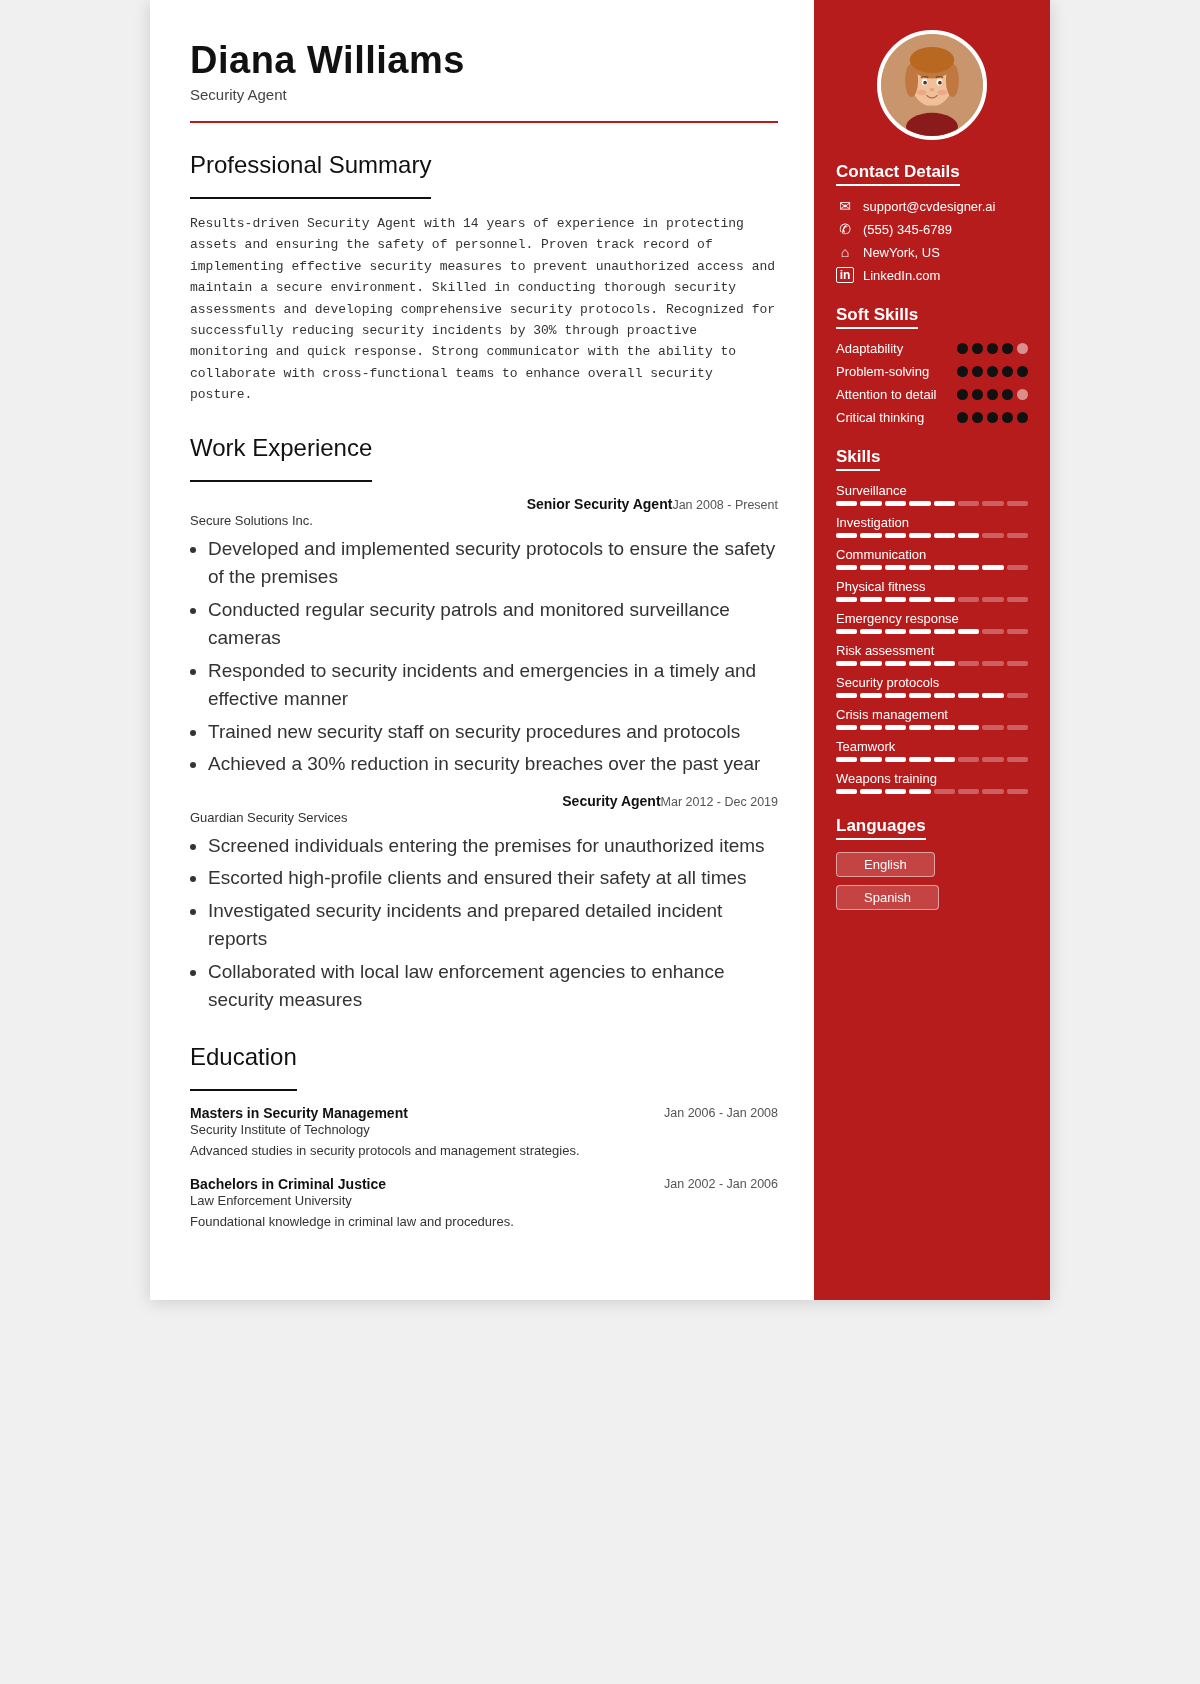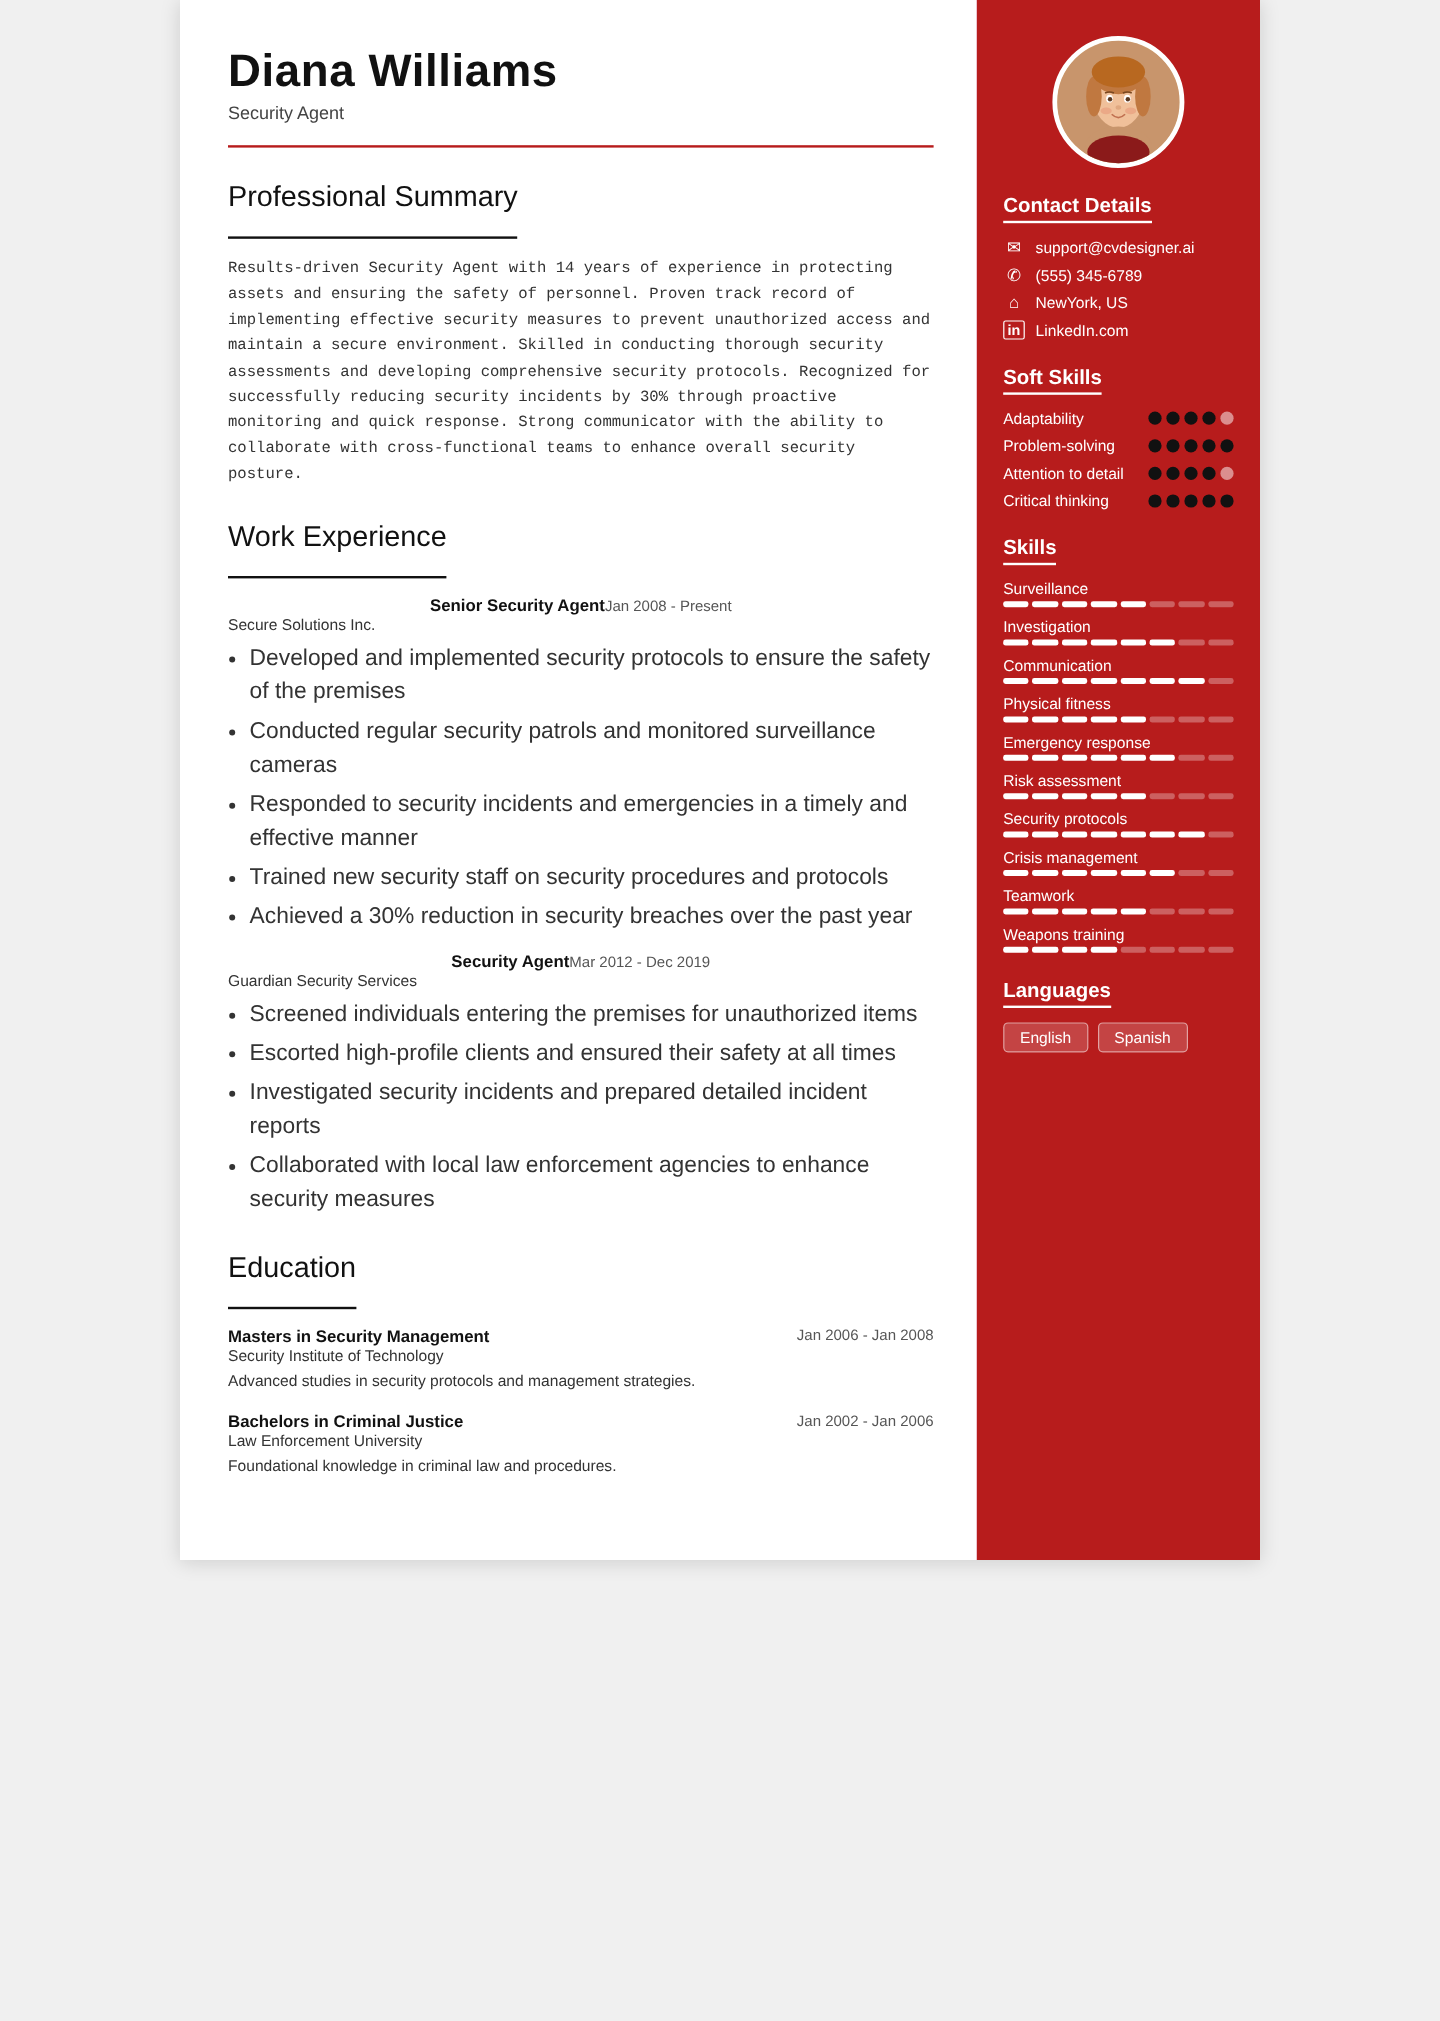--- a/index.html
+++ b/index.html
@@ -7,21 +7,21 @@
       font-family: Arial, sans-serif;
       background: #f0f0f0;
       display: flex;
       justify-content: center;
       align-items: flex-start;
       min-height: 100vh;
     }
     .resume {
       width: 900px;
       min-height: 1260px;
-      background: #f0abfc;
+      background: #3b82f6;
       display: flex;
       flex-direction: row;
       box-shadow: 0 2px 16px rgba(0,0,0,0.15);
     }
     
     .left-col {
       flex: 1.45;
       padding: 40px 36px 40px 40px;
       background: #fff;
     }
@@ -57,21 +57,21 @@
     .section { margin-bottom: 28px; }
     .summary-text {
       font-size: 13px;
       color: #333;
       line-height: 1.65;
       font-family: Liberation Mono, monospace;
     }
     
     .job-header {
       display: flex;
-      justify-content: center;
+      justify-content: flex-end;
       align-items: baseline;
       margin-bottom: 1px;
     }
     .job-title-text {
       font-size: 14px;
       font-weight: 700;
       color: #111;
     }
     .job-dates {
       font-size: 12.5px;
@@ -221,21 +221,21 @@
     .lang-tags {
       display: flex;
       gap: 8px;
       flex-wrap: wrap;
     }
     .lang-tag {
       background: rgba(255,255,255,0.18);
       color: #fff;
       border: 1.5px solid rgba(255,255,255,0.5);
       border-radius: 4px;
-      padding: 4px 13px;
+      padding: 4px 27px;
       font-size: 13px;
     }
   </style>
 </head>
 <body>
 
 <div class="resume">
 
   <div class="left-col">
 

